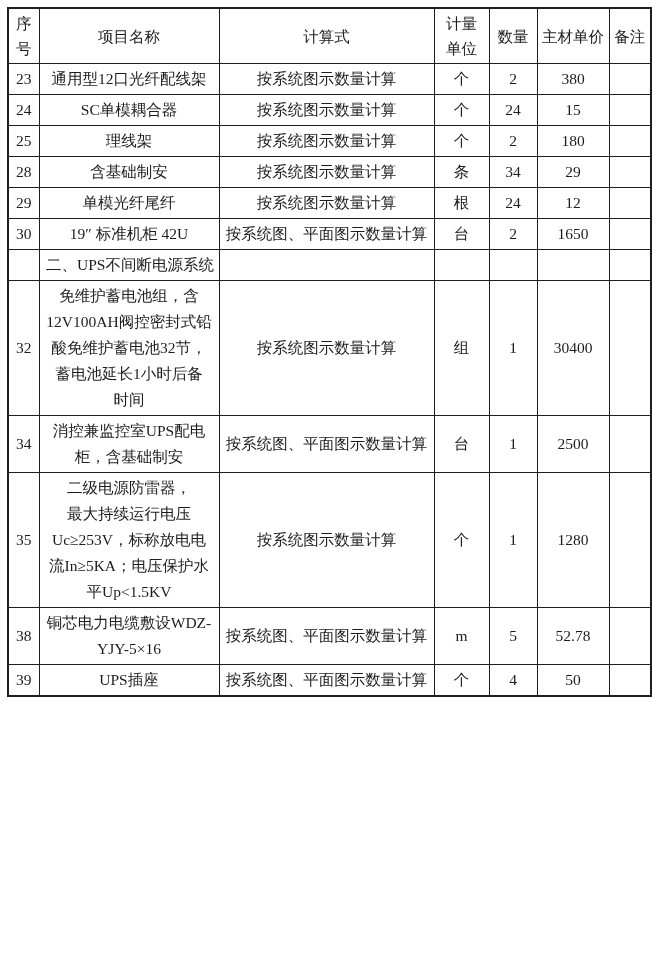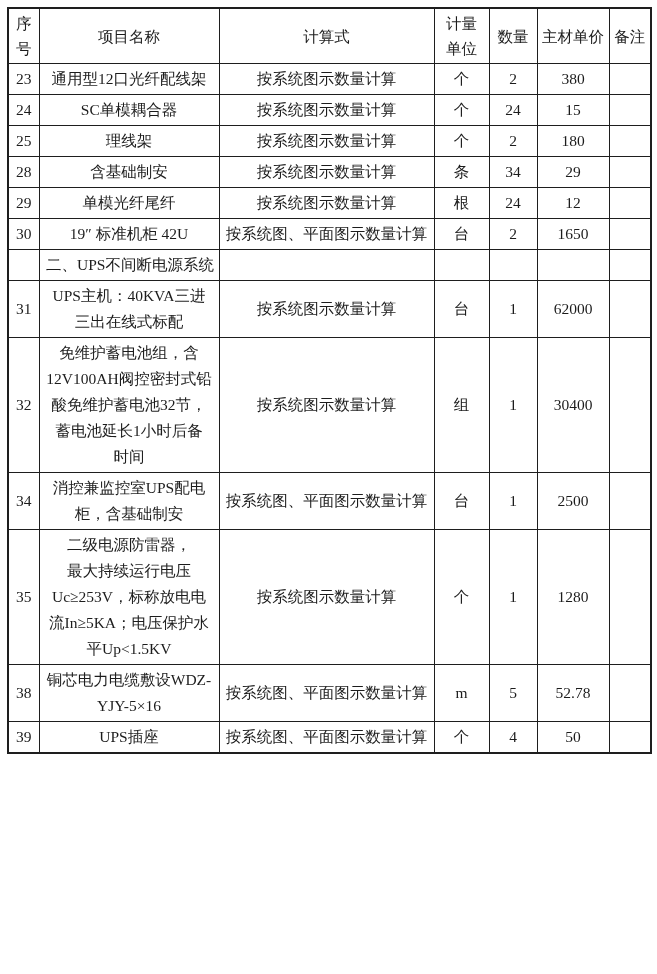--- a/index.html
+++ b/index.html
@@ -129,30 +129,20 @@
       <tr>
         <td></td>
         <td class="left">二、UPS不间断电源系统</td>
         <td></td>
         <td></td>
         <td></td>
         <td></td>
         <td></td>
       </tr>
       <tr>
-        <td>31</td>
-        <td>UPS主机：40KVA三进
-三出在线式标配</td>
-        <td>按系统图示数量计算</td>
-        <td>台</td>
-        <td>1</td>
-        <td>62000</td>
-        <td></td>
-      </tr>
-      <tr>
         <td>32</td>
         <td>免维护蓄电池组，含
 12V100AH阀控密封式铅
 酸免维护蓄电池32节，
 蓄电池延长1小时后备
 时间</td>
         <td>按系统图示数量计算</td>
         <td>组</td>
         <td>1</td>
         <td>30400</td>

